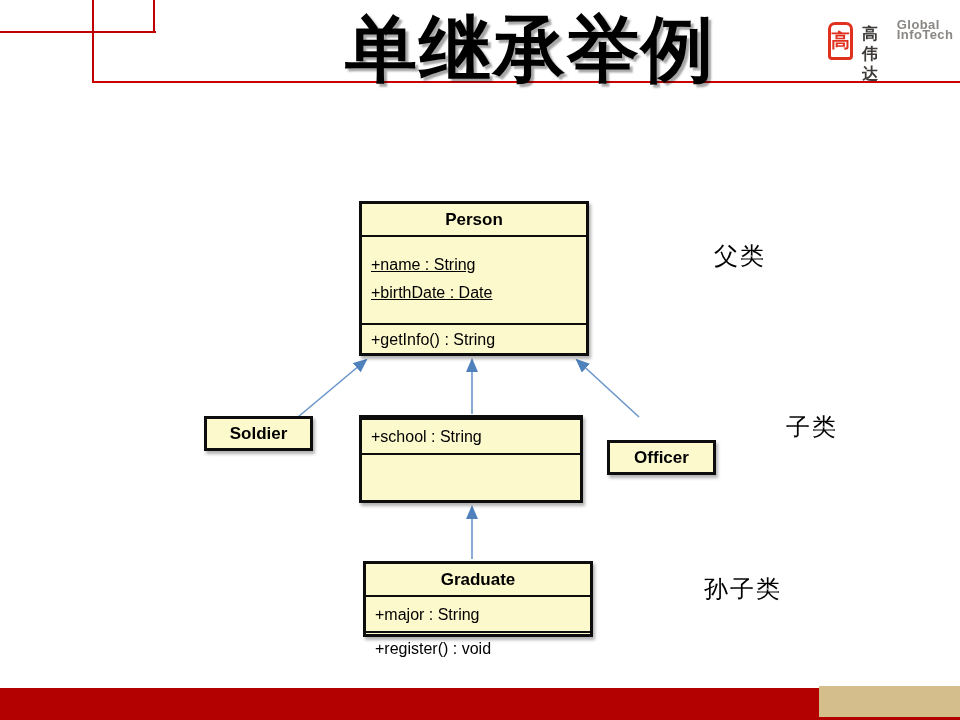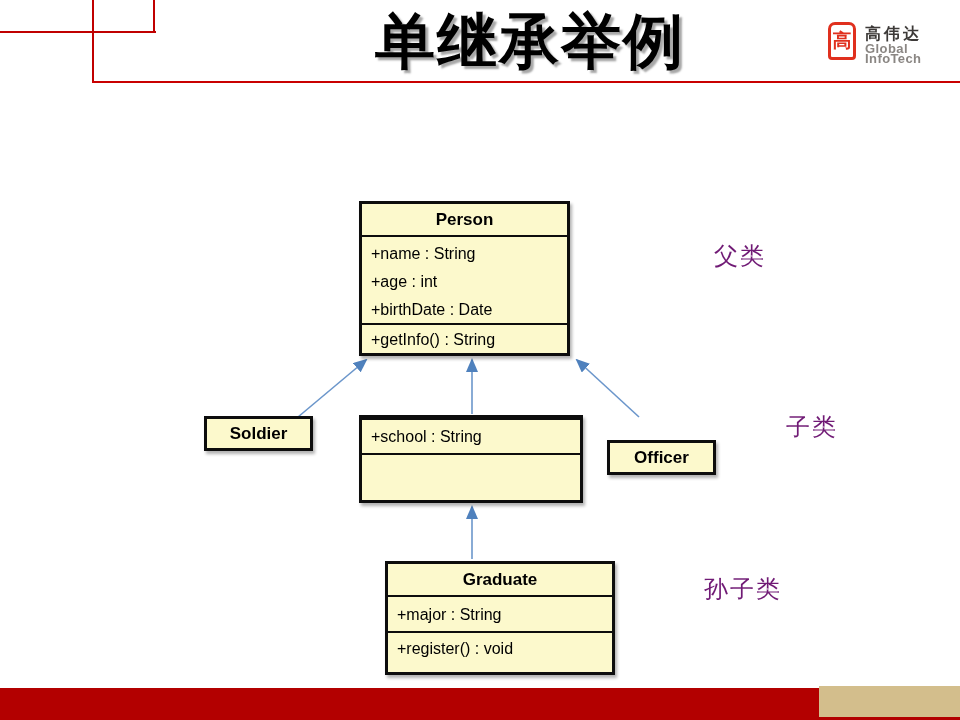--- a/index.html
+++ b/index.html
@@ -9,62 +9,62 @@
   }
   
   .decor{position:absolute;background:#c00000;}
   .decor.v1{left:92px;top:0;width:2px;height:83px;}
   .decor.h1{left:0;top:31px;width:156px;height:2px;}
   .decor.v2{left:153px;top:0;width:2px;height:33px;}
   .decor.h2{left:92px;top:81px;width:868px;height:2px;background:#c90000;}
   
   .title{
     position:absolute;left:530px;top:2px;transform:translateX(-50%);
-    font-size:60px;font-weight:bold;color:#000;letter-spacing:2px;white-space:nowrap;
+    font-size:72px;font-weight:bold;color:#000;letter-spacing:2px;white-space:nowrap;
     text-shadow:3px 3px 2px rgba(0,0,0,0.35);
   }
   
   .logo{position:absolute;left:828px;top:20px;display:flex;align-items:flex-start;}
   .logo-icon{
     width:24px;height:32px;border:3px solid #e0301e;border-radius:7px 7px 4px 4px;
     color:#e0301e;font-size:19px;font-weight:bold;line-height:32px;text-align:center;
     margin-top:2px;
   }
-  .logo-text{margin-left:9px;display:flex;flex-direction:column;}
+  .logo-text{margin-left:9px;display:flex;}
   .logo-cn{font-size:16px;font-weight:bold;color:#3d3a38;letter-spacing:3px;line-height:20px;margin-top:4px;}
   .logo-en{font-size:13px;font-weight:bold;color:#8a8683;letter-spacing:0.4px;line-height:10px;}
   
   .cls{
     position:absolute;background:#fcf9cc;border:3px solid #0d0d0d;box-sizing:border-box;
     box-shadow:2px 3px 3px rgba(0,0,0,0.30);color:#000;
   }
   .cls-name{font-weight:bold;font-size:17px;text-align:center;}
   .cls-sec{border-top:2px solid #0d0d0d;}
   .cls-line{font-size:16px;padding-left:9px;white-space:nowrap;}
   
   .person .cls-name{line-height:31px;height:31px;}
-  .person .attrs{height:88px;padding-top:3px;box-sizing:border-box;}
+  .person .attrs{height:88px;padding-top:14px;box-sizing:border-box;text-decoration:underline;}
   .person .attrs .cls-line{line-height:28px;}
   .person .ops{height:30px;box-sizing:border-box;}
   .person .ops .cls-line{line-height:29px;}
   
   .small .cls-name{line-height:29px;height:29px;}
   
   .student .cls-name{line-height:33px;height:33px;}
   .student .attrs{height:35px;box-sizing:border-box;}
   .student .attrs .cls-line{line-height:34px;}
   .student .ops{height:17px;box-sizing:border-box;}
   
   .graduate .cls-name{line-height:31px;height:31px;}
   .graduate .attrs{height:36px;box-sizing:border-box;}
   .graduate .attrs .cls-line{line-height:35px;}
   .graduate .ops{height:31px;box-sizing:border-box;}
   .graduate .ops .cls-line{line-height:31px;}
   
-  .annot{position:absolute;font-size:24px;color:#701a75;font-weight:400;white-space:nowrap;letter-spacing:2px;}
+  .annot{position:absolute;font-size:24px;color:#000000;font-weight:400;white-space:nowrap;letter-spacing:2px;}
   
   .arrows{position:absolute;left:0;top:0;width:960px;height:720px;pointer-events:none;}
   
   .footer-red{position:absolute;left:0;top:688px;width:960px;height:32px;background:#b30000;}
   .footer-tan{position:absolute;left:819px;top:686px;width:141px;height:31px;background:#d3be8c;}
 </style>
 </head>
 <body>
 
 <div class="slide">
@@ -89,25 +89,24 @@
       <marker id="arrowhead" markerUnits="userSpaceOnUse" markerWidth="14" markerHeight="12" refX="12" refY="6" orient="auto">
         <path d="M0,0 L14,6 L0,12 Z" fill="#4f81bd"></path>
       </marker>
     </defs>
     <line x1="298" y1="417" x2="366" y2="360" stroke="#6b96cb" stroke-width="1.6" marker-end="url(#arrowhead)"></line>
     <line x1="472" y1="414" x2="472" y2="360" stroke="#6b96cb" stroke-width="1.6" marker-end="url(#arrowhead)"></line>
     <line x1="639" y1="417" x2="577" y2="360" stroke="#6b96cb" stroke-width="1.6" marker-end="url(#arrowhead)"></line>
     <line x1="472" y1="559" x2="472" y2="507" stroke="#6b96cb" stroke-width="1.6" marker-end="url(#arrowhead)"></line>
   </svg>
 
-  <div class="cls person" style="left:359px;top:201px;width:211px;height:155px;">
+  <div class="cls person" style="left:359px;top:201px;width:230px;height:155px;">
     <div class="cls-name">Person</div>
     <div class="cls-sec attrs">
       <div class="cls-line">+name : String</div>
-      <div class="cls-line">+age : int</div>
       <div class="cls-line">+birthDate : Date</div>
     </div>
     <div class="cls-sec ops">
       <div class="cls-line">+getInfo() : String</div>
     </div>
   </div>
 
   <div class="cls small" style="left:204px;top:416px;width:109px;height:35px;">
     <div class="cls-name">Soldier</div>
   </div>
@@ -116,21 +115,21 @@
     <div class="cls-sec attrs">
       <div class="cls-line">+school : String</div>
     </div>
     <div class="cls-sec ops"></div>
   </div>
 
   <div class="cls small" style="left:607px;top:440px;width:109px;height:35px;">
     <div class="cls-name">Officer</div>
   </div>
 
-  <div class="cls graduate" style="left:385px;top:561px;width:230px;height:114px;">
+  <div class="cls graduate" style="left:363px;top:561px;width:230px;height:76px;">
     <div class="cls-name">Graduate</div>
     <div class="cls-sec attrs">
       <div class="cls-line">+major : String</div>
     </div>
     <div class="cls-sec ops">
       <div class="cls-line">+register() : void</div>
     </div>
   </div>
 
   <div class="annot" style="left:714px;top:240px;">父类</div>

